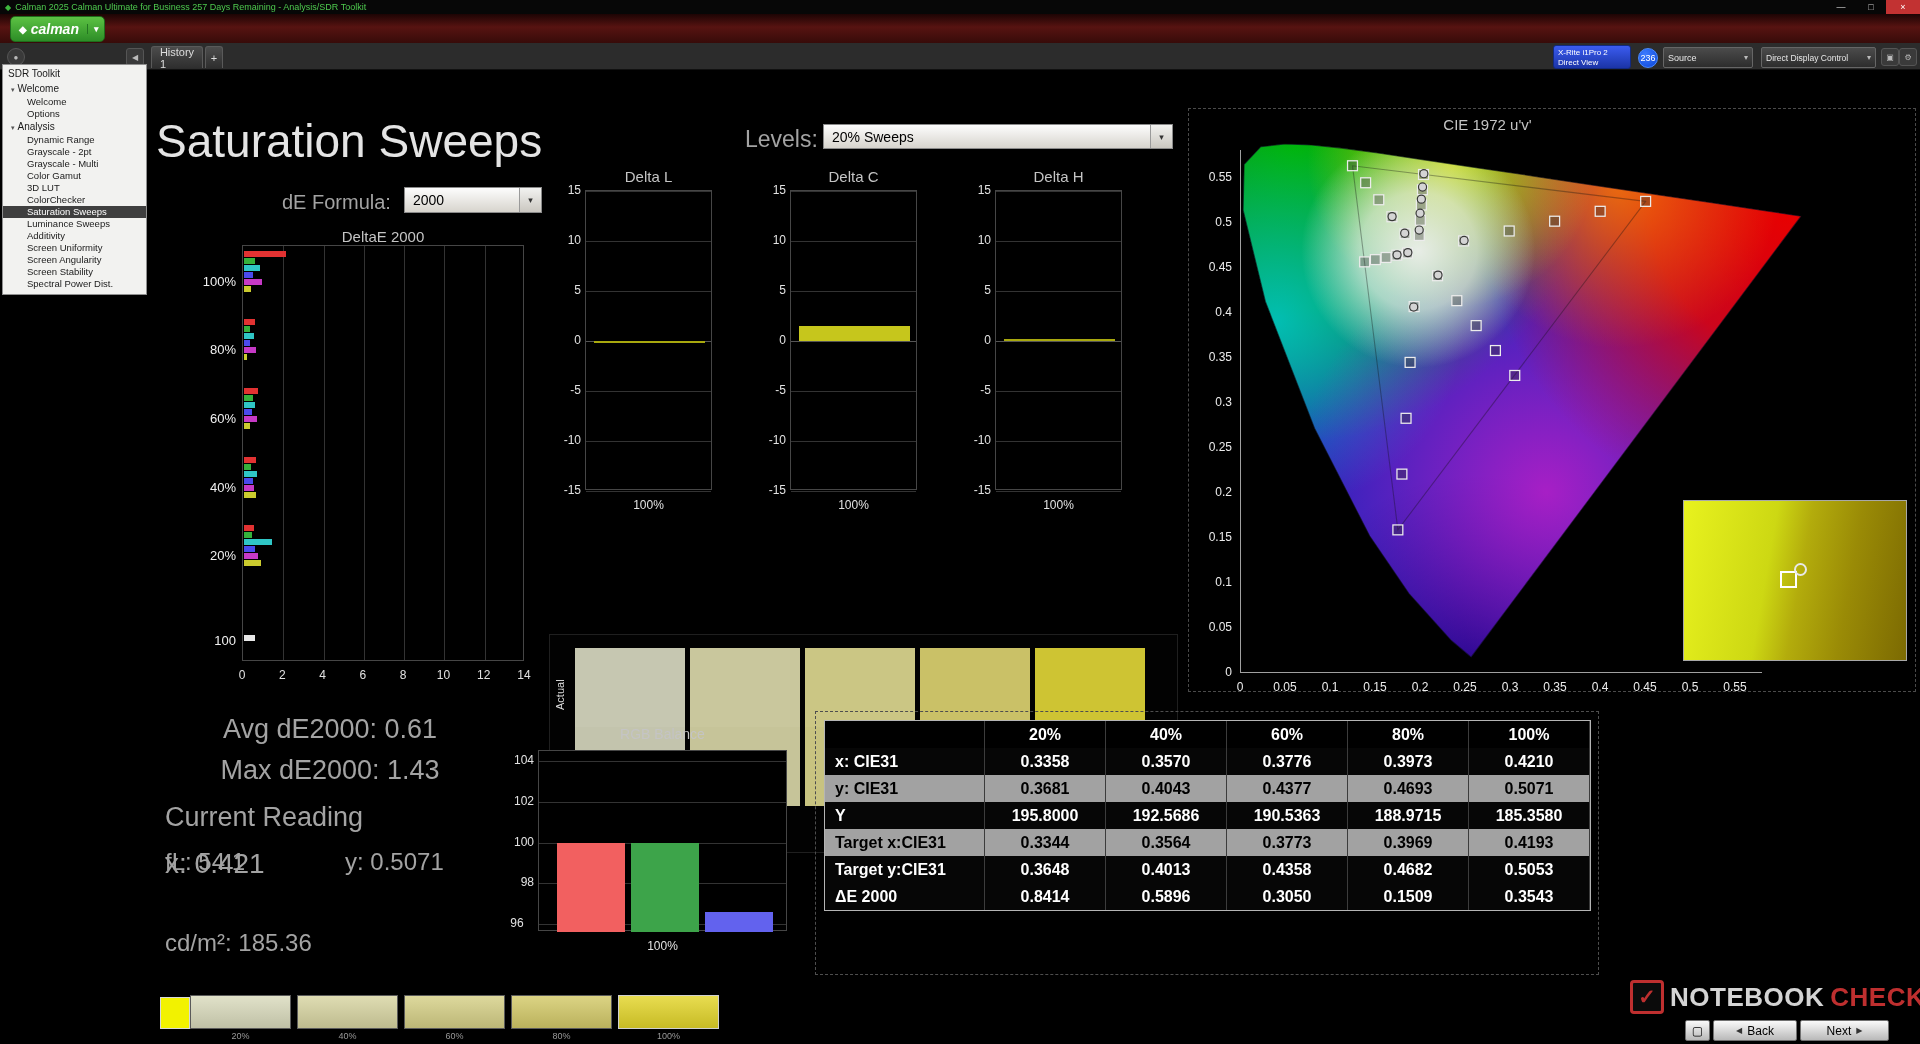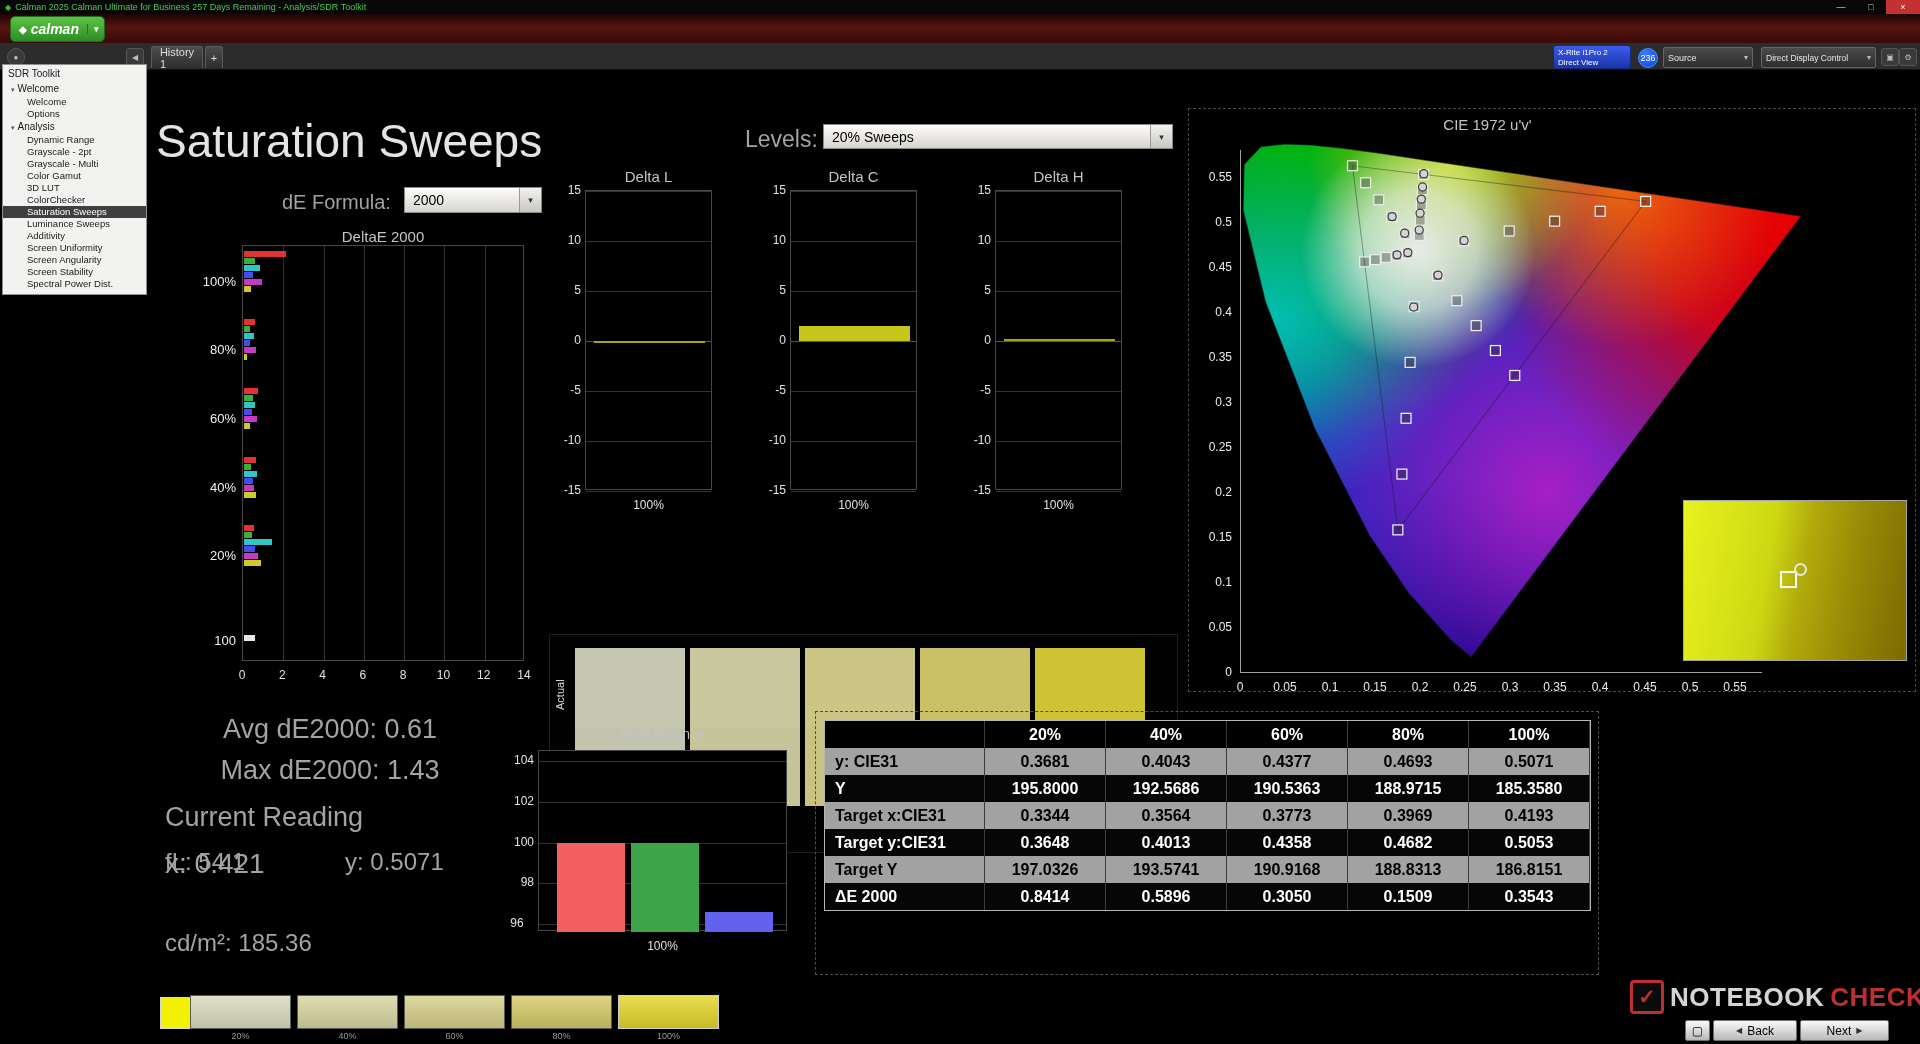--- a/index.html
+++ b/index.html
@@ -357,20 +357,28 @@
   <div id="table-panel">
     <div id="meas-table">
         <div class="trow thead">
           <div class="tcell tlabel"></div>
           <div class="tcell">20%</div>
           <div class="tcell">40%</div>
           <div class="tcell">60%</div>
           <div class="tcell">80%</div>
           <div class="tcell">100%</div>
         </div>
+        <div class="trow dark">
+          <div class="tcell tlabel">x: CIE31</div>
+          <div class="tcell">0.3358</div>
+          <div class="tcell">0.3570</div>
+          <div class="tcell">0.3776</div>
+          <div class="tcell">0.3973</div>
+          <div class="tcell">0.4210</div>
+        </div>
         <div class="trow gray">
           <div class="tcell tlabel">y: CIE31</div>
           <div class="tcell">0.3681</div>
           <div class="tcell">0.4043</div>
           <div class="tcell">0.4377</div>
           <div class="tcell">0.4693</div>
           <div class="tcell">0.5071</div>
         </div>
         <div class="trow dark">
           <div class="tcell tlabel">Y</div>
@@ -388,28 +396,20 @@
           <div class="tcell">0.3969</div>
           <div class="tcell">0.4193</div>
         </div>
         <div class="trow dark">
           <div class="tcell tlabel">Target y:CIE31</div>
           <div class="tcell">0.3648</div>
           <div class="tcell">0.4013</div>
           <div class="tcell">0.4358</div>
           <div class="tcell">0.4682</div>
           <div class="tcell">0.5053</div>
-        </div>
-        <div class="trow gray">
-          <div class="tcell tlabel">Target Y</div>
-          <div class="tcell">197.0326</div>
-          <div class="tcell">193.5741</div>
-          <div class="tcell">190.9168</div>
-          <div class="tcell">188.8313</div>
-          <div class="tcell">186.8151</div>
         </div>
         <div class="trow dark">
           <div class="tcell tlabel">ΔE 2000</div>
           <div class="tcell">0.8414</div>
           <div class="tcell">0.5896</div>
           <div class="tcell">0.3050</div>
           <div class="tcell">0.1509</div>
           <div class="tcell">0.3543</div>
         </div>
       </div>

